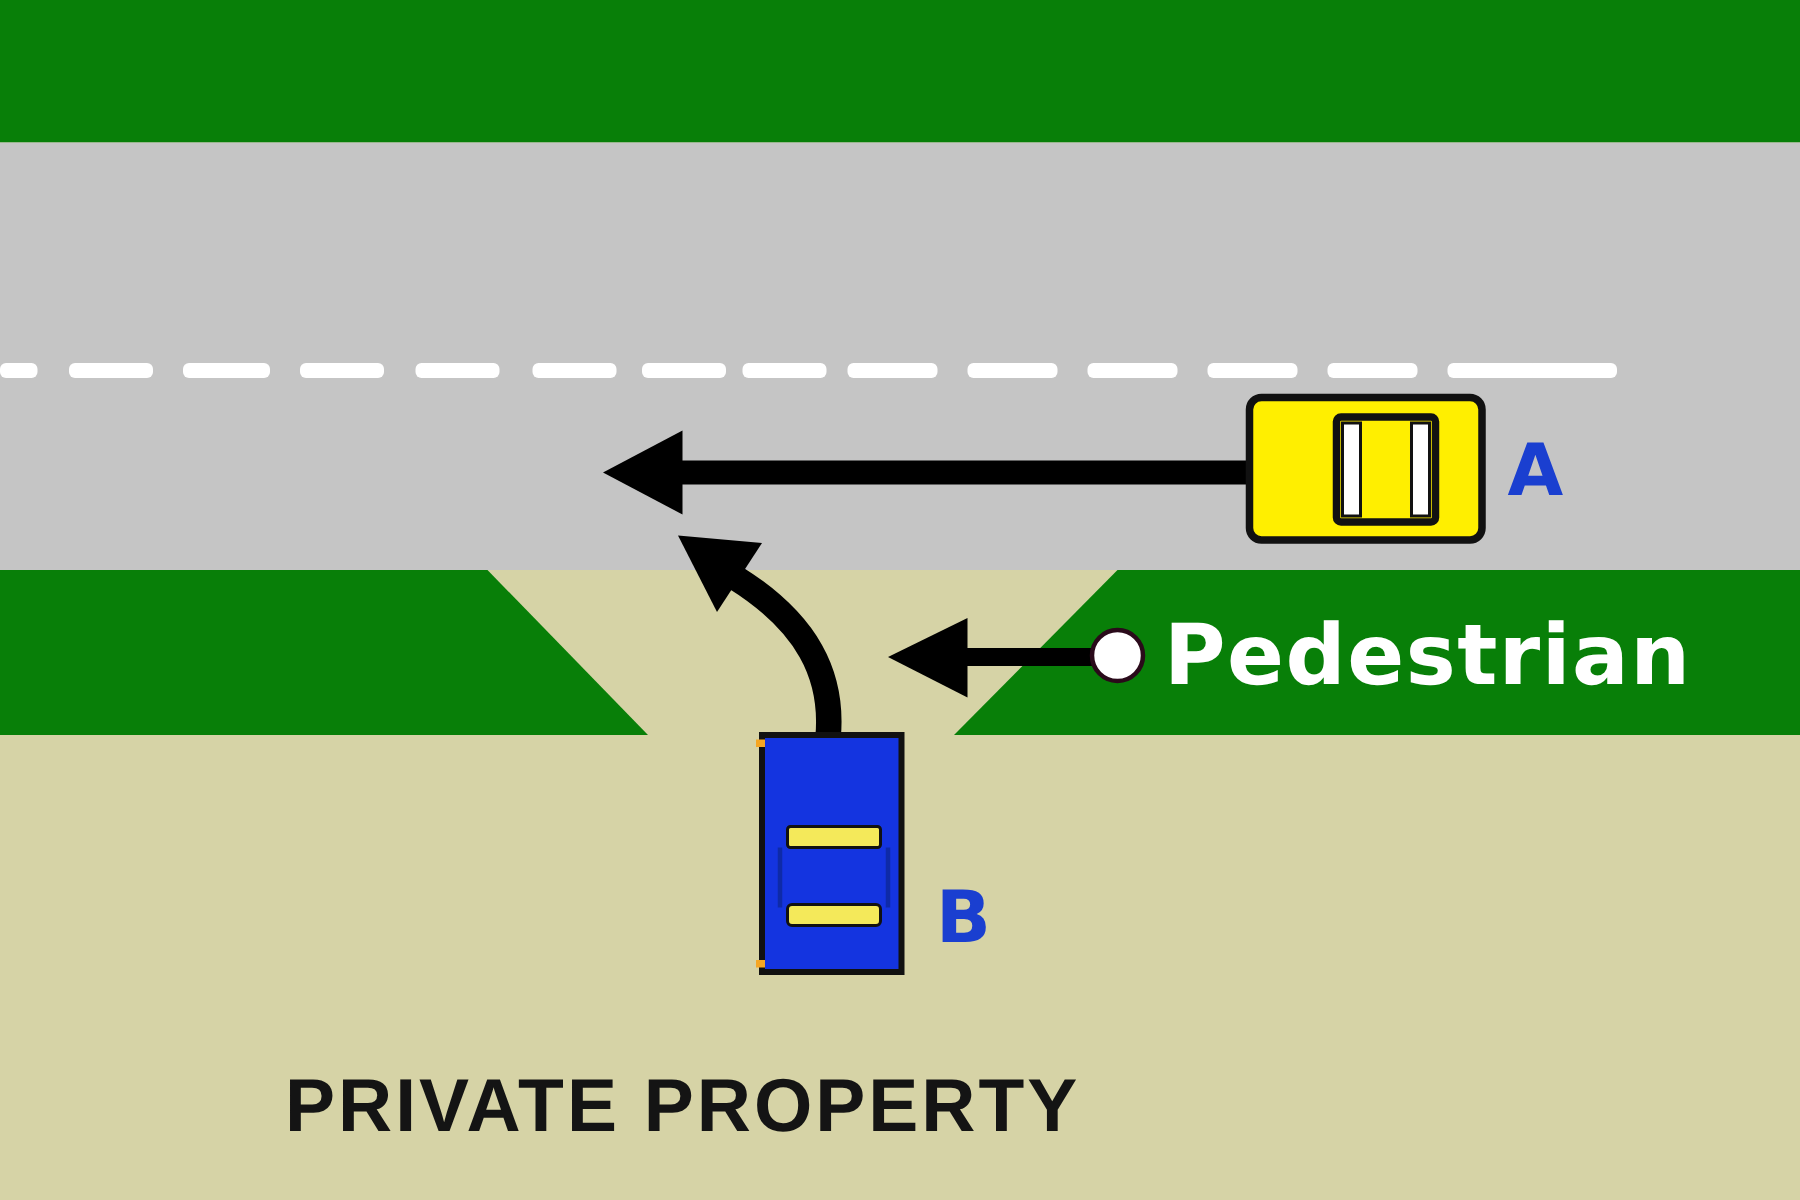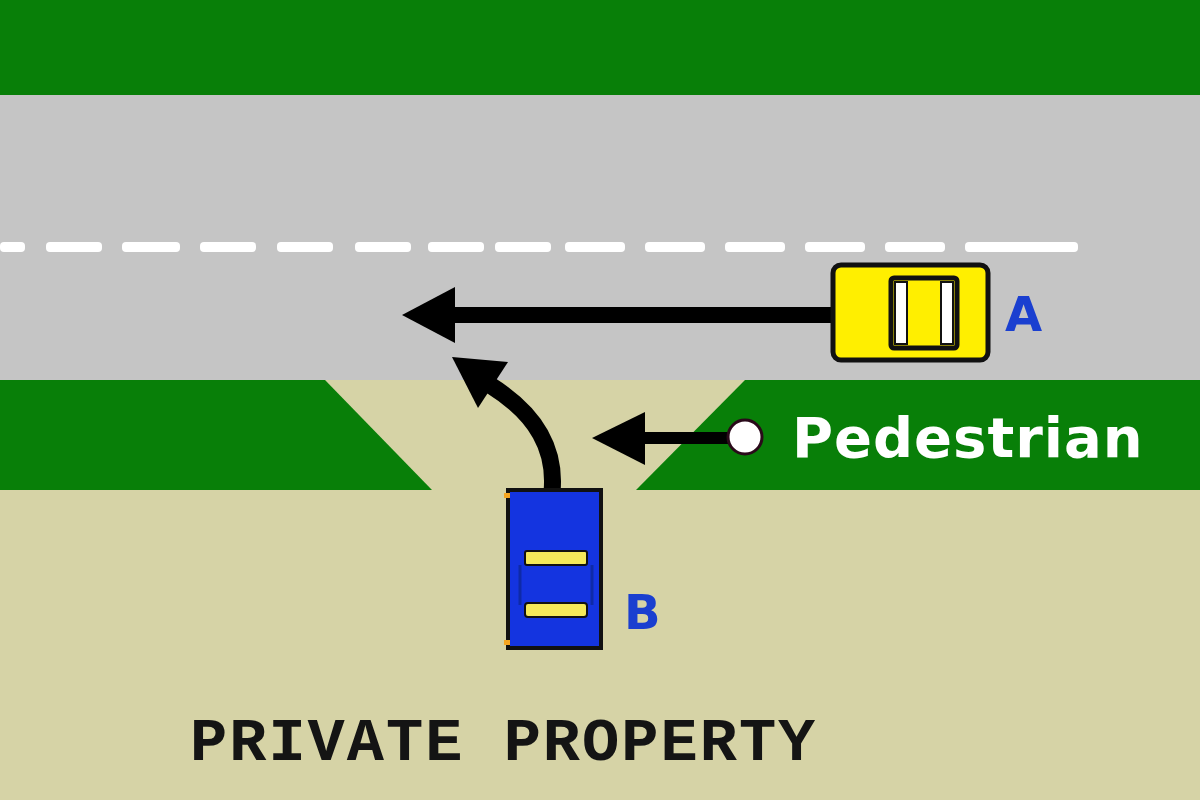--- a/index.html
+++ b/index.html
@@ -1,22 +1,22 @@
 <!DOCTYPE html>
 <html><head>
 <meta charset="utf-8">
 <style>
   html, body { margin: 0; padding: 0; }
   body { width: 1200px; height: 800px; overflow: hidden; background: #d6d3a6; font-family: "DejaVu Sans", sans-serif; }
   #scene { position: absolute; left: 0; top: 0; width: 1200px; height: 800px; }
   .label { position: absolute; font-family: "DejaVu Sans", sans-serif; font-weight: bold; }
   #label-a { left: 1005px; top: 286px; font-size: 48px; color: #1a3fd0; }
   #label-b { left: 624px; top: 584px; font-size: 48px; color: #1a3fd0; }
-  #label-ped { left: 792px; top: 405px; font-size: 56px; color: #ffffff; letter-spacing: 1px; }
-  #label-private { left: 190px; top: 708px; font-size: 62px; color: #141414; letter-spacing: 2px; font-family: Liberation Mono, monospace; }
+  #label-ped { left: 776px; top: 405px; font-size: 56px; color: #ffffff; letter-spacing: 1px; }
+  #label-private { left: 190px; top: 708px; font-size: 50px; color: #141414; letter-spacing: 2px; font-family: Liberation Sans, sans-serif; }
 </style>
 </head>
 <body>
 
 <div id="scene">
   <svg width="1200" height="800" viewBox="0 0 1200 800" xmlns="http://www.w3.org/2000/svg">
 
     <rect x="0" y="0" width="1200" height="95" fill="#087f08"></rect>
 
     <rect x="0" y="95" width="1200" height="285" fill="#c5c5c5"></rect>

